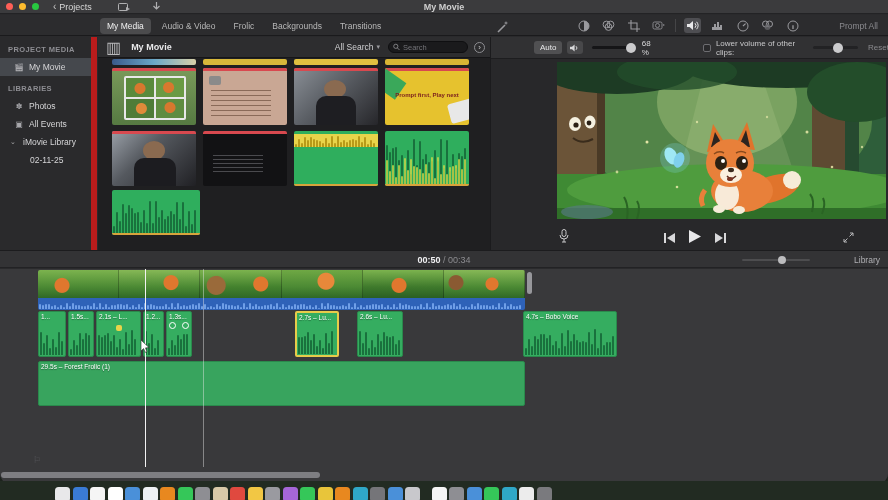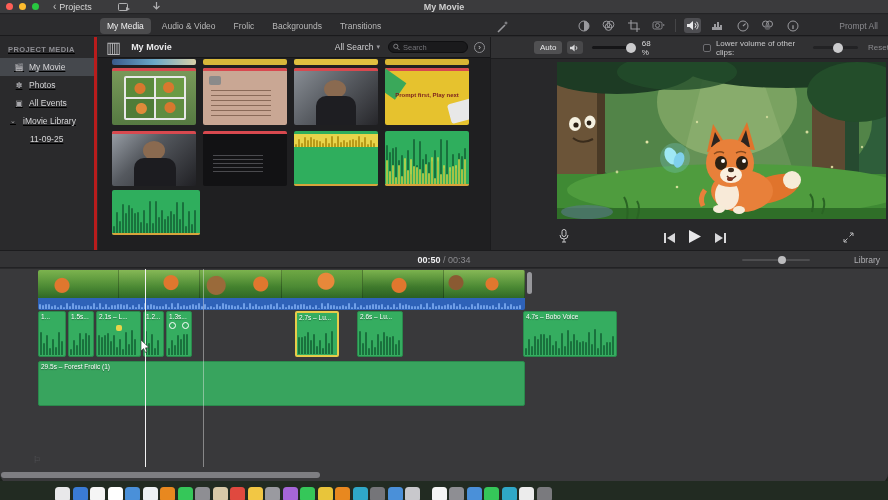--- a/index.html
+++ b/index.html
@@ -28,21 +28,21 @@
   .adj-icons { position:absolute; top:2px; left:575px; display:flex; gap:8px; align-items:center; height:17px; }
   .ai { width:17px; height:15px; display:flex; align-items:center; justify-content:center; border-radius:3px; }
   .ai svg { display:block; }
   .ai.sel { background:#4e4e52; }
   .vdiv { width:1px; height:13px; background:#454547; }
   .reset-all { position:absolute; right:10px; top:6px; color:#8a8a8e; font-size:8.5px; }
   .wand { position:absolute; left:497px; top:4px; }
 
   
   .sidebar { position:absolute; left:0; top:37px; width:97px; height:213px; background:#2a2a2c;
-    border-right:3px solid #b91c1c;text-decoration:underline; }
+    border-right:6px solid #b91c1c; }
   .sb-h { color:#8e8e93; font-size:7.5px; font-weight:bold; letter-spacing:.4px; padding:8px 0 4px 8px; }
   .sb-item { display:flex; align-items:center; gap:5px; color:#d6d6d8; font-size:8.5px;
     padding:4px 0 4px 14px; }
   .sb-item.sel { background:#45484d; margin:0; }
   .sb-item .ic { color:#a8a8ac; font-size:8px; width:10px; text-align:center; }
   .sb-item.child { padding-left:30px; }
 
   
   .browser { position:absolute; left:98px; top:37px; width:392px; height:213px; background:#1f1f21; }
   .br-head { position:absolute; left:0; top:0; width:392px; height:21px; background:#2d2d2f;
@@ -217,34 +217,35 @@
     </div>
     <span class="reset-all">Prompt All</span>
   </div>
 
   <div class="sidebar">
     <div class="sb-h">PROJECT MEDIA</div>
     <div class="sb-item sel">
       <span class="ic">🎬︎</span>
       <span>My Movie</span>
     </div>
+    <div class="sb-h">LIBRARIES</div>
     <div class="sb-item">
       <span class="ic">✽</span>
       <span>Photos</span>
     </div>
     <div class="sb-item">
       <span class="ic">▣</span>
       <span>All Events</span>
     </div>
     <div class="sb-item" style="padding-left:8px">
       <span class="ic" style="font-size:7px">⌄</span>
       <span>iMovie Library</span>
     </div>
     <div class="sb-item child">
-      <span>11-09-25</span>
+      <span>02-11-25</span>
     </div>
   </div>
 
   <div class="browser">
     <div class="br-head">
       <span class="br-toggle">▥</span>
       <span class="br-title">My Movie</span>
       <span class="br-filter">
         <span>All Search</span>
         <span style="font-size:7px;color:#9a9a9e">▾</span>

